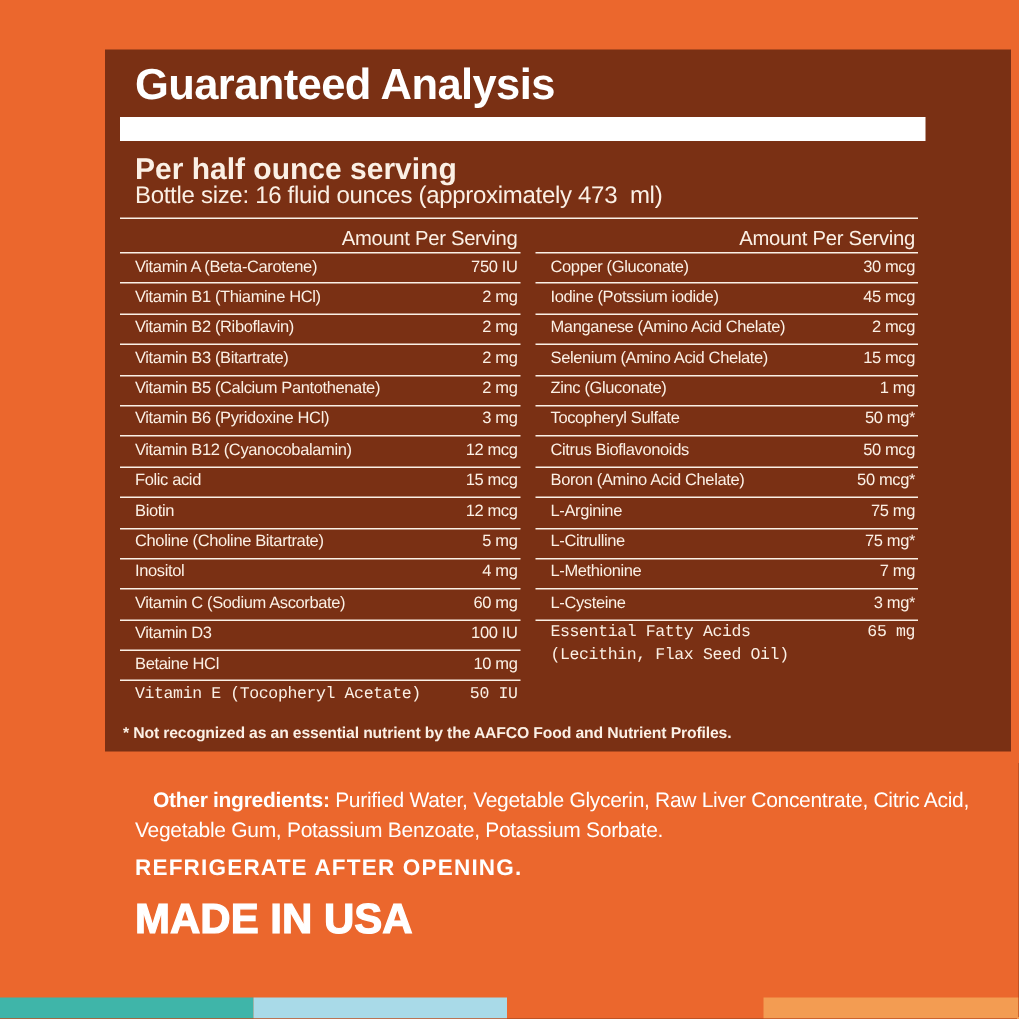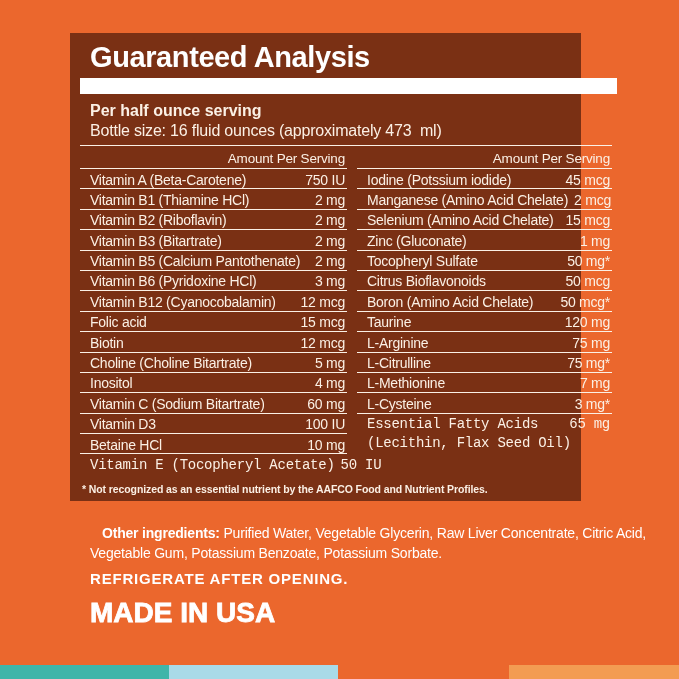--- a/index.html
+++ b/index.html
@@ -4,37 +4,37 @@
 <style>
   :root{
     --bg_orange:#EB672D; --panel_brown:#7A3014; --cream:#FBF0E5;
     --white:#FFFFFF; --teal:#3FB5A9; --light_blue:#A9DAE8; --light_orange:#F39C52;
   }
   *{margin:0;padding:0;box-sizing:border-box;}
   html,body{width:679px;height:679px;overflow:hidden;}
   body{background:var(--bg_orange);font-family:"Liberation Sans",sans-serif;}
   .page{position:relative;width:679px;height:679px;background:var(--bg_orange);}
 
-  .panel{position:absolute;left:70px;top:33px;width:511px;height:468px;
+  .panel{position:absolute;left:70px;top:33px;width:604px;height:468px;
          background:var(--panel_brown);color:var(--cream);}
   .title{position:absolute;left:20px;top:8px;font-size:29px;font-weight:bold;
          color:var(--white);letter-spacing:-0.4px;white-space:nowrap;}
   .bar{position:absolute;left:10px;top:45px;width:537px;height:16px;background:var(--white);}
-  .serving{position:absolute;left:20px;top:69px;font-size:16px;font-weight:bold;white-space:pre;}
+  .serving{position:absolute;left:20px;top:69px;font-size:20px;font-weight:bold;white-space:pre;}
   .bottle{position:absolute;left:20px;top:89px;font-size:16px;white-space:pre;letter-spacing:-0.2px;}
   .rule{position:absolute;left:10px;top:112px;width:532px;height:1px;background:var(--cream);}
 
   .tcol{position:absolute;top:114px;}
   .tcol.left{left:10px;width:267px;}
   .tcol.right{left:287px;width:255px;}
   .thead{height:22px;border-bottom:1px solid var(--cream);font-weight:normal;
          font-size:13.5px;text-align:right;padding:4px 2px 0 0;letter-spacing:-0.2px;}
   .trow{height:20.4px;display:flex;justify-content:space-between;
         padding:2.5px 2px 0 10px;border-bottom:1px solid var(--cream);
-        font-size:14px;letter-spacing:-0.25px;white-space:nowrap;}
+        font-size:11px;letter-spacing:-0.25px;white-space:nowrap;}
   .tbody .trow:last-child{border-bottom:none;font-family:Liberation Mono, monospace;}
   .trow.tall{height:40.8px;display:block;}
   .trow.tall .l1{display:flex;justify-content:space-between;}
   .trow.tall .l2{padding-top:3px;}
   .tval{padding-left:6px;}
 
   .footnote{position:absolute;left:12px;top:450px;font-size:10.5px;font-weight:bold;
             letter-spacing:-0.1px;white-space:nowrap;}
 
   .other{position:absolute;left:90px;top:523px;font-size:14px;line-height:20px;
@@ -104,21 +104,21 @@
           </div>
           <div class="trow">
             <span class="tname">Choline (Choline Bitartrate)</span>
             <span class="tval">5 mg</span>
           </div>
           <div class="trow">
             <span class="tname">Inositol</span>
             <span class="tval">4 mg</span>
           </div>
           <div class="trow">
-            <span class="tname">Vitamin C (Sodium Bitartrate)</span>
+            <span class="tname">Vitamin C (Sodium Ascorbate)</span>
             <span class="tval">60 mg</span>
           </div>
           <div class="trow">
             <span class="tname">Vitamin D3</span>
             <span class="tval">100 IU</span>
           </div>
           <div class="trow">
             <span class="tname">Betaine HCl</span>
             <span class="tval">10 mg</span>
           </div>
@@ -126,20 +126,24 @@
             <span class="tname">Vitamin E (Tocopheryl Acetate)</span>
             <span class="tval">50 IU</span>
           </div>
         </div>
     </div>
 
     <div class="tcol right">
       <div class="thead">Amount Per Serving</div>
       <div class="tbody">
           <div class="trow">
+            <span class="tname">Copper (Gluconate)</span>
+            <span class="tval">30 mcg</span>
+          </div>
+          <div class="trow">
             <span class="tname">Iodine (Potssium iodide)</span>
             <span class="tval">45 mcg</span>
           </div>
           <div class="trow">
             <span class="tname">Manganese (Amino Acid Chelate)</span>
             <span class="tval">2 mcg</span>
           </div>
           <div class="trow">
             <span class="tname">Selenium (Amino Acid Chelate)</span>
             <span class="tval">15 mcg</span>
@@ -152,24 +156,20 @@
             <span class="tname">Tocopheryl Sulfate</span>
             <span class="tval">50 mg*</span>
           </div>
           <div class="trow">
             <span class="tname">Citrus Bioflavonoids</span>
             <span class="tval">50 mcg</span>
           </div>
           <div class="trow">
             <span class="tname">Boron (Amino Acid Chelate)</span>
             <span class="tval">50 mcg*</span>
-          </div>
-          <div class="trow">
-            <span class="tname">Taurine</span>
-            <span class="tval">120 mg</span>
           </div>
           <div class="trow">
             <span class="tname">L-Arginine</span>
             <span class="tval">75 mg</span>
           </div>
           <div class="trow">
             <span class="tname">L-Citrulline</span>
             <span class="tval">75 mg*</span>
           </div>
           <div class="trow">

